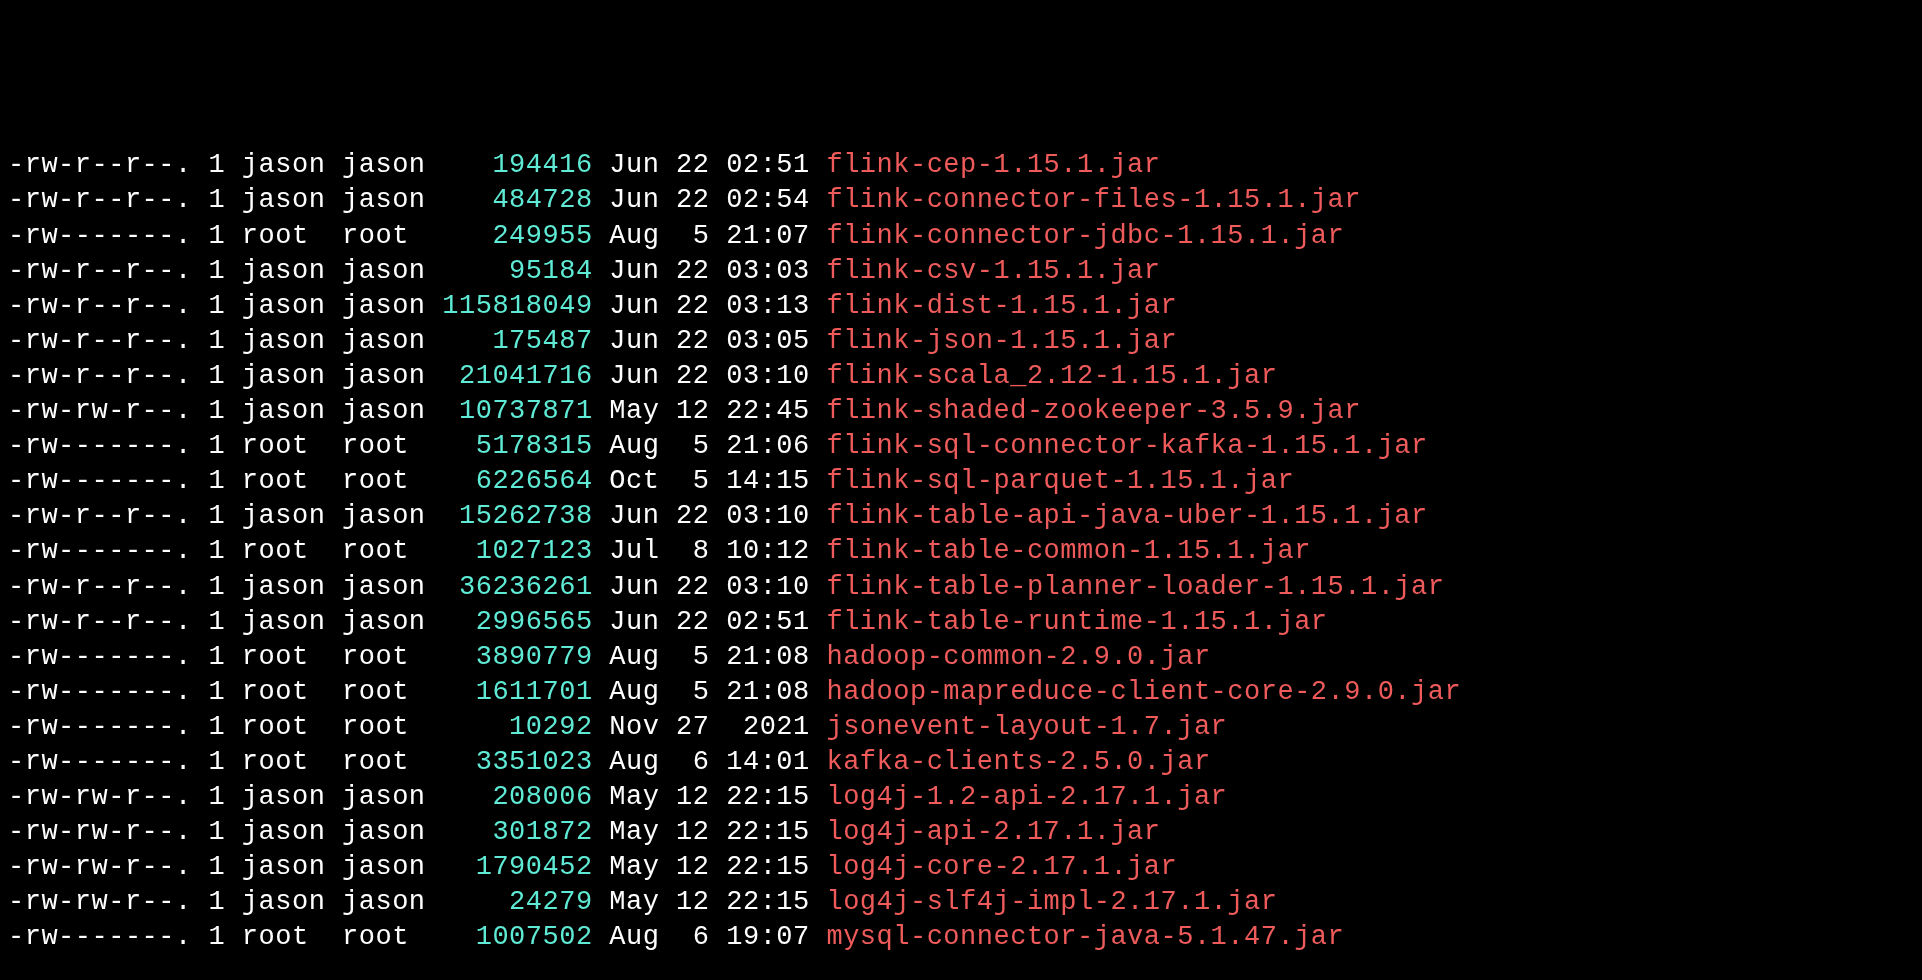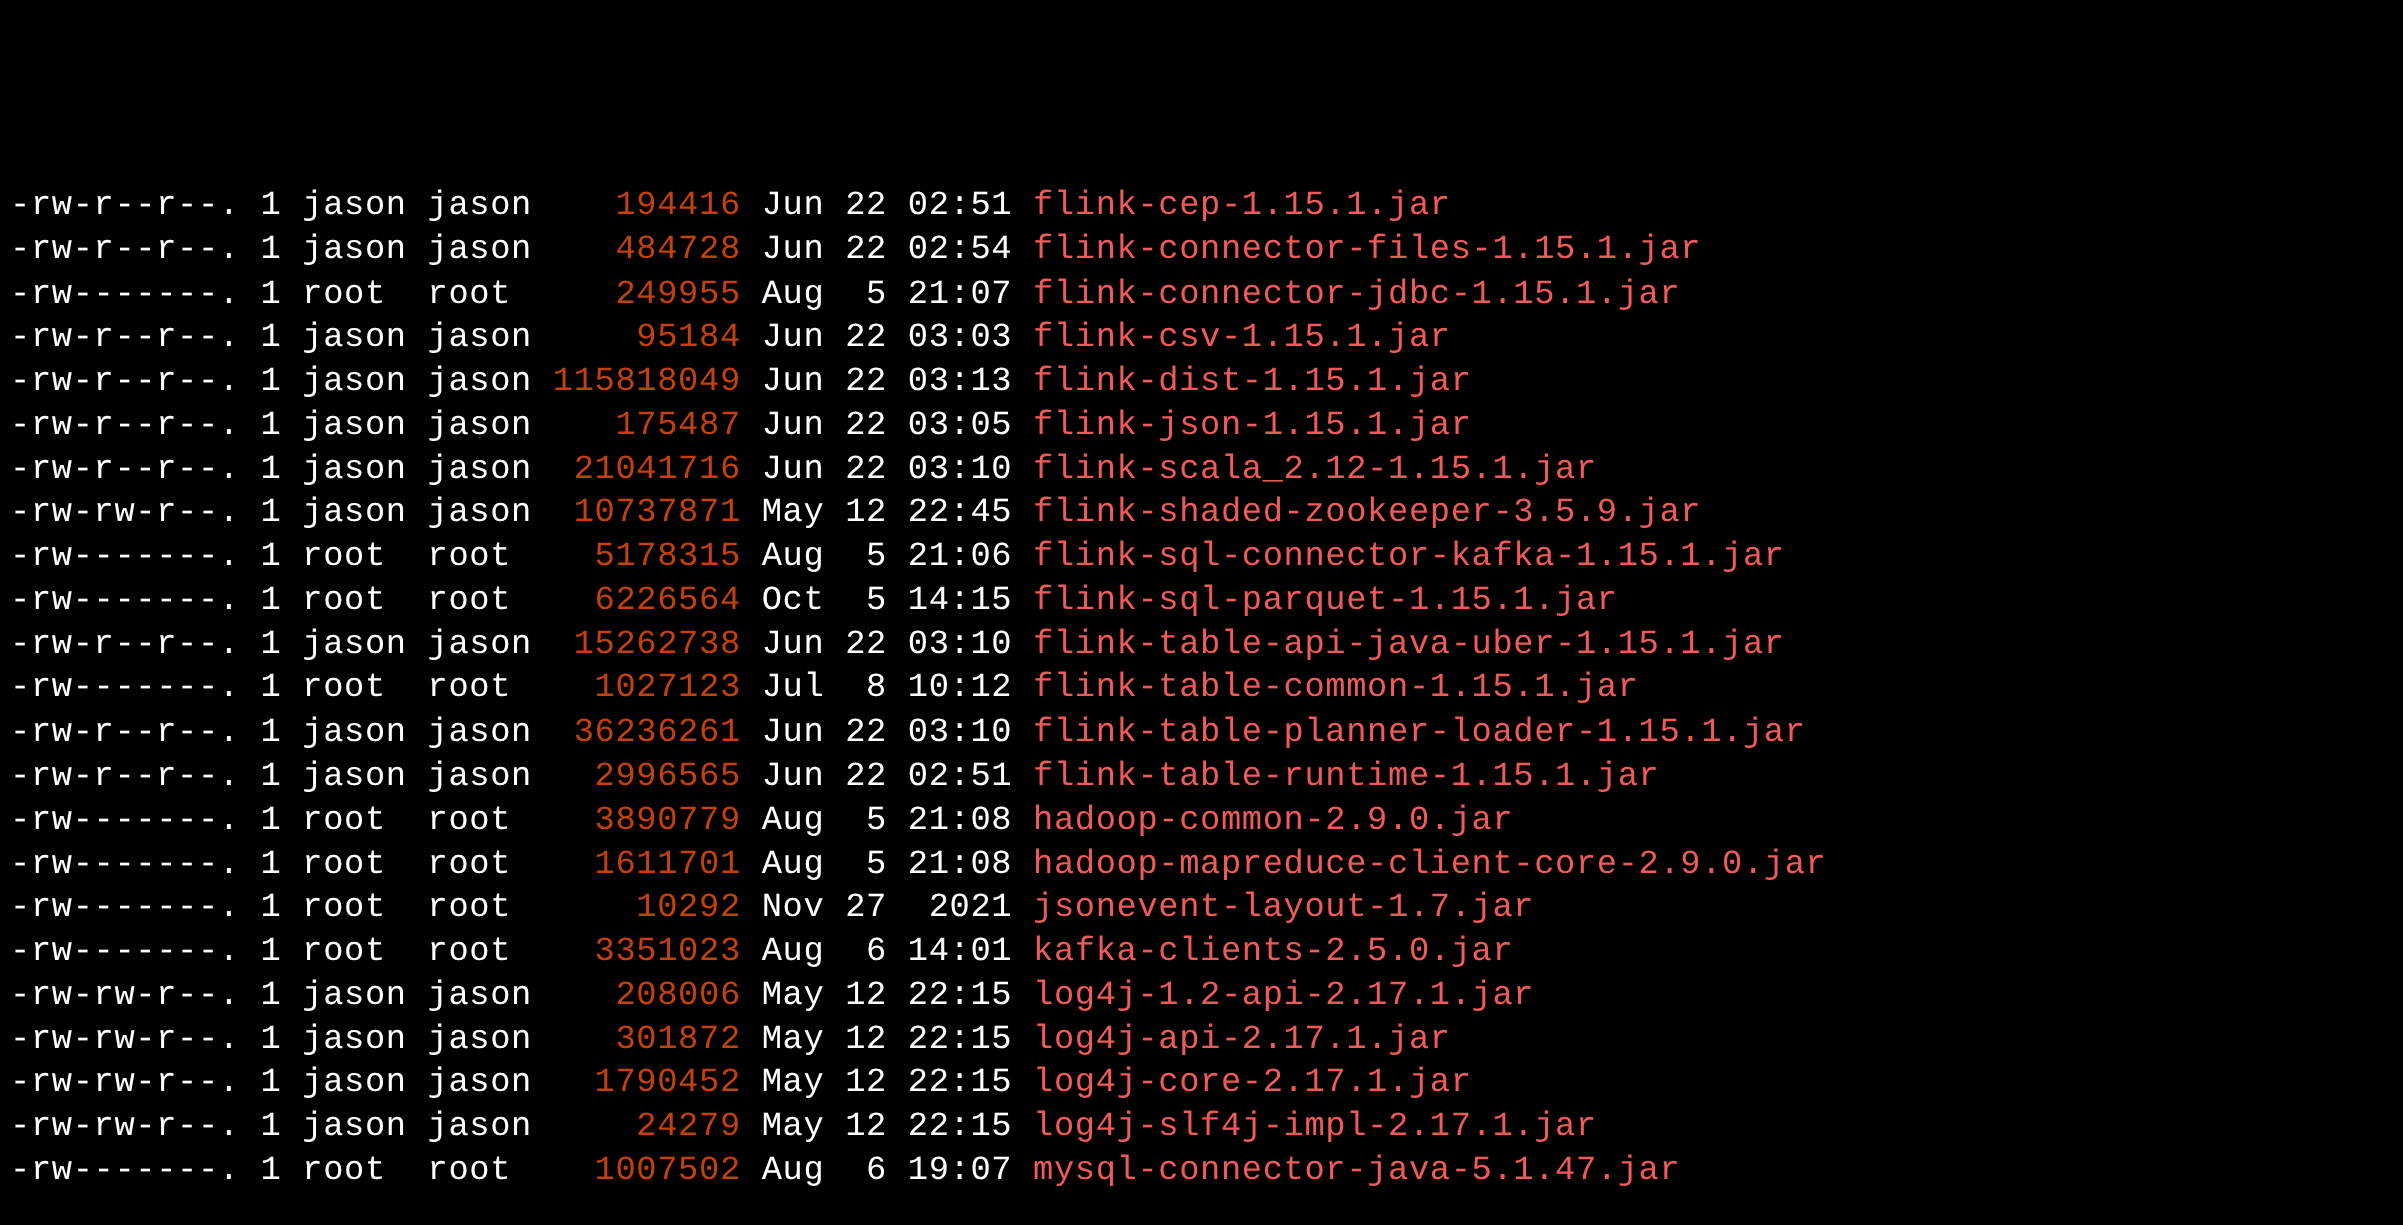--- a/index.html
+++ b/index.html
@@ -17,21 +17,21 @@
       white-space: pre;
       letter-spacing: 0.5px;
     }
     .line {
       display: block;
     }
     .perms { color: #ffffff; }
     .links { color: #ffffff; }
     .owner { color: #ffffff; }
     .group { color: #ffffff; }
-    .size { color: #c2410c; }
+    .size { color: #5eead4; }
     .date { color: #ffffff; }
     .filename { color: #ef5b5b; font-weight: normal; }
   </style>
 </head>
 <body>
 
 
 
 <div id="terminal-output"><div class="line"><span class="perms">-rw-r--r--.</span><span class="links"> 1</span><span class="owner"> jason</span><span class="group"> jason</span><span class="size">    194416</span><span class="date"> Jun 22 02:51</span><span class="filename"> flink-cep-1.15.1.jar</span></div><div class="line"><span class="perms">-rw-r--r--.</span><span class="links"> 1</span><span class="owner"> jason</span><span class="group"> jason</span><span class="size">    484728</span><span class="date"> Jun 22 02:54</span><span class="filename"> flink-connector-files-1.15.1.jar</span></div><div class="line"><span class="perms">-rw-------.</span><span class="links"> 1</span><span class="owner"> root </span><span class="group"> root </span><span class="size">    249955</span><span class="date"> Aug  5 21:07</span><span class="filename"> flink-connector-jdbc-1.15.1.jar</span></div><div class="line"><span class="perms">-rw-r--r--.</span><span class="links"> 1</span><span class="owner"> jason</span><span class="group"> jason</span><span class="size">     95184</span><span class="date"> Jun 22 03:03</span><span class="filename"> flink-csv-1.15.1.jar</span></div><div class="line"><span class="perms">-rw-r--r--.</span><span class="links"> 1</span><span class="owner"> jason</span><span class="group"> jason</span><span class="size"> 115818049</span><span class="date"> Jun 22 03:13</span><span class="filename"> flink-dist-1.15.1.jar</span></div><div class="line"><span class="perms">-rw-r--r--.</span><span class="links"> 1</span><span class="owner"> jason</span><span class="group"> jason</span><span class="size">    175487</span><span class="date"> Jun 22 03:05</span><span class="filename"> flink-json-1.15.1.jar</span></div><div class="line"><span class="perms">-rw-r--r--.</span><span class="links"> 1</span><span class="owner"> jason</span><span class="group"> jason</span><span class="size">  21041716</span><span class="date"> Jun 22 03:10</span><span class="filename"> flink-scala_2.12-1.15.1.jar</span></div><div class="line"><span class="perms">-rw-rw-r--.</span><span class="links"> 1</span><span class="owner"> jason</span><span class="group"> jason</span><span class="size">  10737871</span><span class="date"> May 12 22:45</span><span class="filename"> flink-shaded-zookeeper-3.5.9.jar</span></div><div class="line"><span class="perms">-rw-------.</span><span class="links"> 1</span><span class="owner"> root </span><span class="group"> root </span><span class="size">   5178315</span><span class="date"> Aug  5 21:06</span><span class="filename"> flink-sql-connector-kafka-1.15.1.jar</span></div><div class="line"><span class="perms">-rw-------.</span><span class="links"> 1</span><span class="owner"> root </span><span class="group"> root </span><span class="size">   6226564</span><span class="date"> Oct  5 14:15</span><span class="filename"> flink-sql-parquet-1.15.1.jar</span></div><div class="line"><span class="perms">-rw-r--r--.</span><span class="links"> 1</span><span class="owner"> jason</span><span class="group"> jason</span><span class="size">  15262738</span><span class="date"> Jun 22 03:10</span><span class="filename"> flink-table-api-java-uber-1.15.1.jar</span></div><div class="line"><span class="perms">-rw-------.</span><span class="links"> 1</span><span class="owner"> root </span><span class="group"> root </span><span class="size">   1027123</span><span class="date"> Jul  8 10:12</span><span class="filename"> flink-table-common-1.15.1.jar</span></div><div class="line"><span class="perms">-rw-r--r--.</span><span class="links"> 1</span><span class="owner"> jason</span><span class="group"> jason</span><span class="size">  36236261</span><span class="date"> Jun 22 03:10</span><span class="filename"> flink-table-planner-loader-1.15.1.jar</span></div><div class="line"><span class="perms">-rw-r--r--.</span><span class="links"> 1</span><span class="owner"> jason</span><span class="group"> jason</span><span class="size">   2996565</span><span class="date"> Jun 22 02:51</span><span class="filename"> flink-table-runtime-1.15.1.jar</span></div><div class="line"><span class="perms">-rw-------.</span><span class="links"> 1</span><span class="owner"> root </span><span class="group"> root </span><span class="size">   3890779</span><span class="date"> Aug  5 21:08</span><span class="filename"> hadoop-common-2.9.0.jar</span></div><div class="line"><span class="perms">-rw-------.</span><span class="links"> 1</span><span class="owner"> root </span><span class="group"> root </span><span class="size">   1611701</span><span class="date"> Aug  5 21:08</span><span class="filename"> hadoop-mapreduce-client-core-2.9.0.jar</span></div><div class="line"><span class="perms">-rw-------.</span><span class="links"> 1</span><span class="owner"> root </span><span class="group"> root </span><span class="size">     10292</span><span class="date"> Nov 27  2021</span><span class="filename"> jsonevent-layout-1.7.jar</span></div><div class="line"><span class="perms">-rw-------.</span><span class="links"> 1</span><span class="owner"> root </span><span class="group"> root </span><span class="size">   3351023</span><span class="date"> Aug  6 14:01</span><span class="filename"> kafka-clients-2.5.0.jar</span></div><div class="line"><span class="perms">-rw-rw-r--.</span><span class="links"> 1</span><span class="owner"> jason</span><span class="group"> jason</span><span class="size">    208006</span><span class="date"> May 12 22:15</span><span class="filename"> log4j-1.2-api-2.17.1.jar</span></div><div class="line"><span class="perms">-rw-rw-r--.</span><span class="links"> 1</span><span class="owner"> jason</span><span class="group"> jason</span><span class="size">    301872</span><span class="date"> May 12 22:15</span><span class="filename"> log4j-api-2.17.1.jar</span></div><div class="line"><span class="perms">-rw-rw-r--.</span><span class="links"> 1</span><span class="owner"> jason</span><span class="group"> jason</span><span class="size">   1790452</span><span class="date"> May 12 22:15</span><span class="filename"> log4j-core-2.17.1.jar</span></div><div class="line"><span class="perms">-rw-rw-r--.</span><span class="links"> 1</span><span class="owner"> jason</span><span class="group"> jason</span><span class="size">     24279</span><span class="date"> May 12 22:15</span><span class="filename"> log4j-slf4j-impl-2.17.1.jar</span></div><div class="line"><span class="perms">-rw-------.</span><span class="links"> 1</span><span class="owner"> root </span><span class="group"> root </span><span class="size">   1007502</span><span class="date"> Aug  6 19:07</span><span class="filename"> mysql-connector-java-5.1.47.jar</span></div></div>
 

